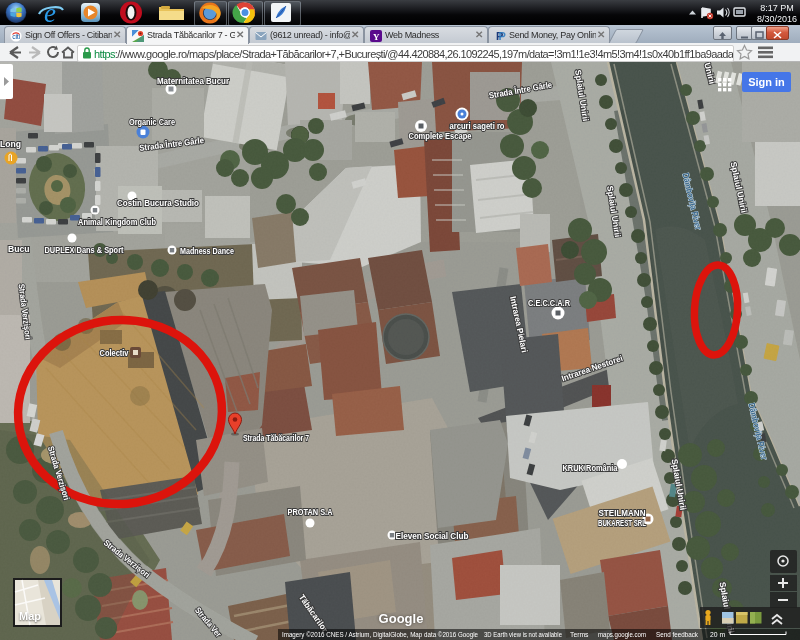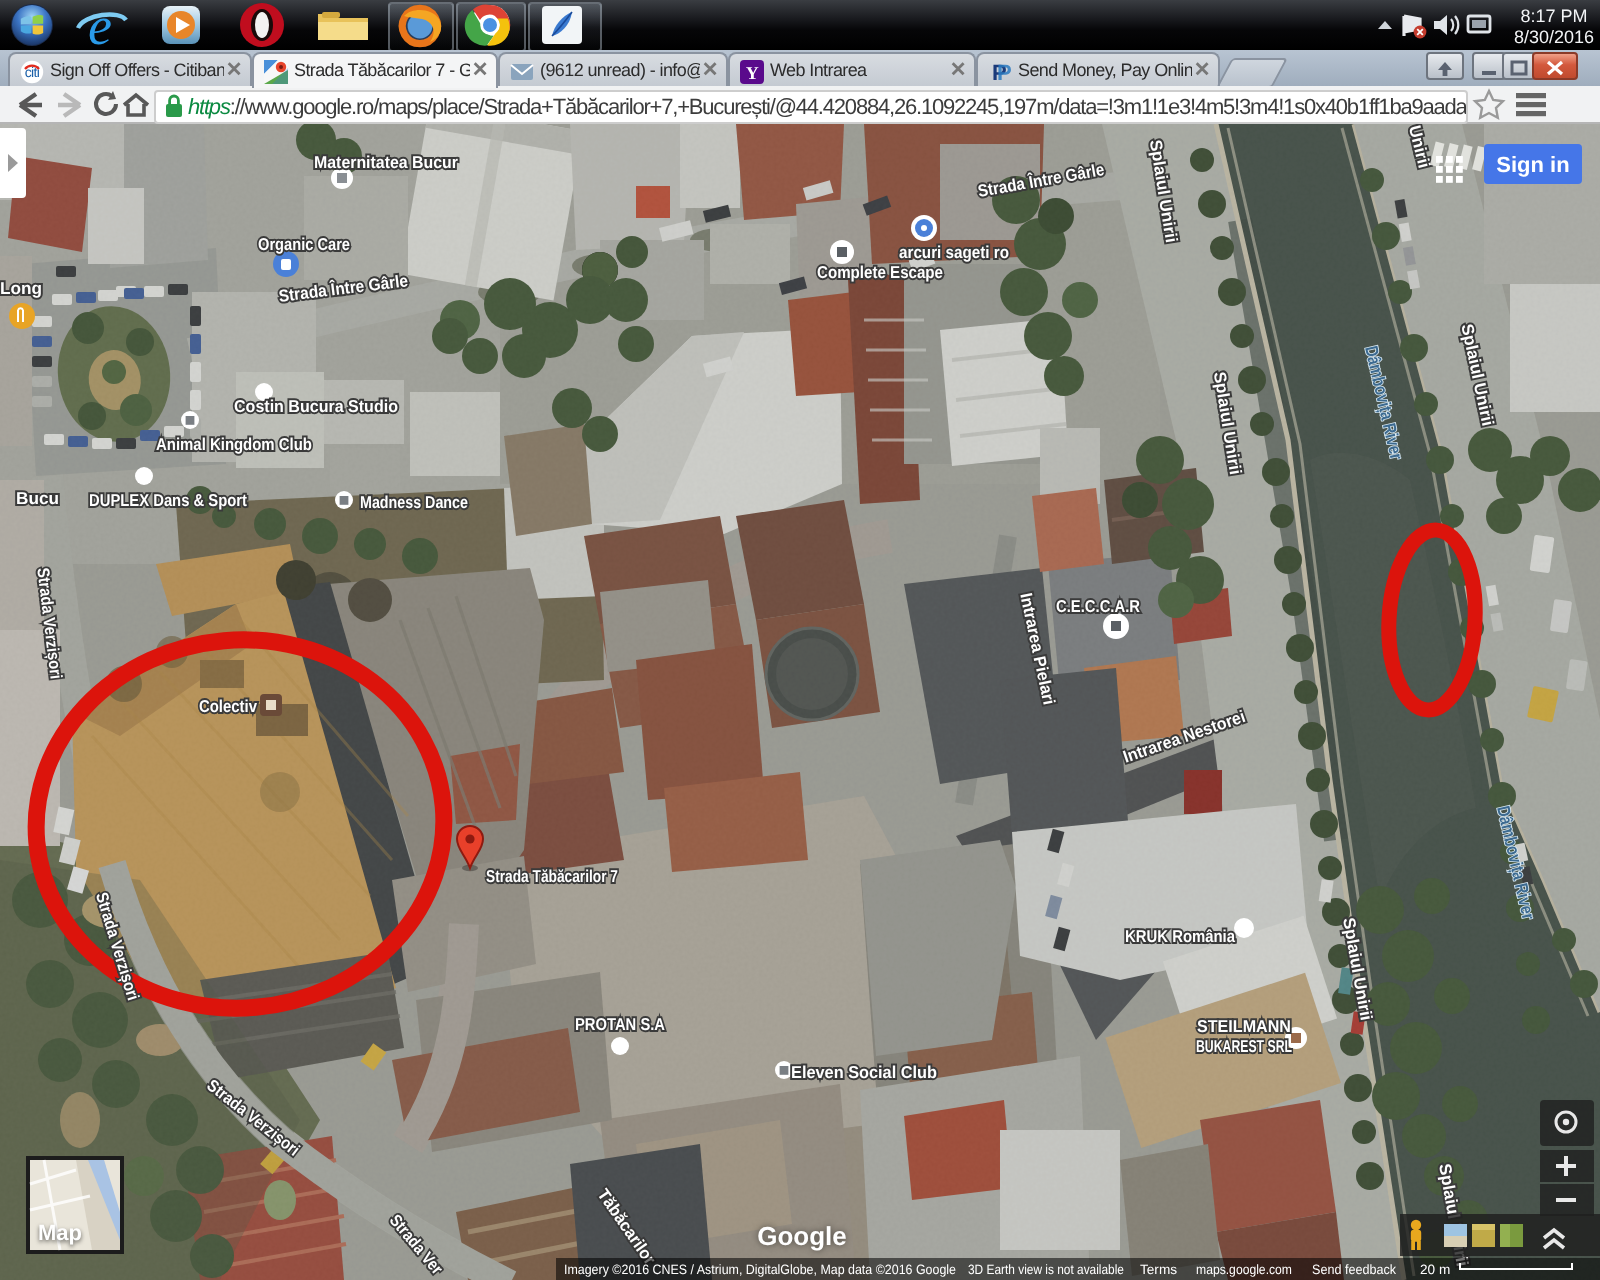--- a/index.html
+++ b/index.html
@@ -124,21 +124,21 @@
           <path d="M0.5,2.5 L6,7 L11.5,2.5" stroke="#fff" stroke-width="1" fill="none"></path>
         </svg>
   <span class="ttl">(9612 unread) - info@ica</span>
         <span class="tx">✕</span>
  </div>
  <div class="tab" style="left:364px;width:122px;">
   <svg class="fav" viewBox="0 0 12 12">
           <rect width="12" height="12" rx="2" fill="#5a0a8c"></rect>
           <text x="6" y="9.5" font-size="9" font-weight="bold" fill="#fff" text-anchor="middle" font-family="Liberation Serif">Y</text>
         </svg>
-  <span class="ttl">Web Intrarea</span>
+  <span class="ttl">Web Madness</span>
         <span class="tx">✕</span>
  </div>
  <div class="tab" style="left:488px;width:120px;">
   <svg class="fav" viewBox="0 0 12 12">
           <text x="2" y="10" font-size="11" font-weight="bold" fill="#1a3a7a" font-family="Liberation Sans">P</text>
           <text x="4.5" y="10" font-size="11" font-weight="bold" fill="#2a7ac0" opacity=".85" font-family="Liberation Sans">P</text>
         </svg>
   <span class="ttl">Send Money, Pay Online </span>
         <span class="tx">✕</span>
  </div>
@@ -164,21 +164,21 @@
    <path d="M56.5,2.5 l1.5,4 l-4,0.5 Z" fill="#585858"></path>
    <path d="M62,9.5 L68,4.5 L74,9.5 M64,9 L64,14.5 L72,14.5 L72,9" stroke="#585858" stroke-width="1.8" fill="none"></path>
    <g transform="translate(737,2)">
           <path d="M7.5,0.5 L9.6,5 L14.5,5.6 L11,9 L11.9,13.9 L7.5,11.5 L3.1,13.9 L4,9 L0.5,5.6 L5.4,5 Z" fill="none" stroke="#9a9a9a" stroke-width="1.2"></path>
         </g>
    <rect x="758" y="3.5" width="15" height="2.6" fill="#666"></rect>
         <rect x="758" y="8" width="15" height="2.6" fill="#666"></rect>
         <rect x="758" y="12.5" width="15" height="2.6" fill="#666"></rect>
   </svg>
   <div id="omni">
-        <div id="urltext"><span style="color:#0b8a41;font-style:italic;">https</span>://www.google.ro/maps/place/Strada+Tăbăcarilor+7,+București/@44.420884,26.1092245,197m/data=!3m1!1e3!4m5!3m4!1s0x40b1ff1ba9aada15:0)</div>
+        <div id="urltext"><span style="color:#0b8a41;">https</span>://www.google.ro/maps/place/Strada+Tăbăcarilor+7,+București/@44.420884,26.1092245,197m/data=!3m1!1e3!4m5!3m4!1s0x40b1ff1ba9aada15:0)</div>
   <svg width="14" height="15" style="position:absolute;left:2px;top:0px">
           <rect x="3" y="6" width="8" height="6.5" rx="1" fill="#2a9a4a"></rect>
           <path d="M4.8,6 V4.2 a2.2,2.2 0 0,1 4.4,0 V6" stroke="#2a9a4a" stroke-width="1.4" fill="none"></path>
         </svg>
   </div>
 </div>
 <div id="map">
 <svg width="800" height="578" viewBox="0 62 800 578" style="position:absolute;left:0;top:0">
 <defs>
  <filter id="grain" x="0" y="0" width="100%" height="100%">

